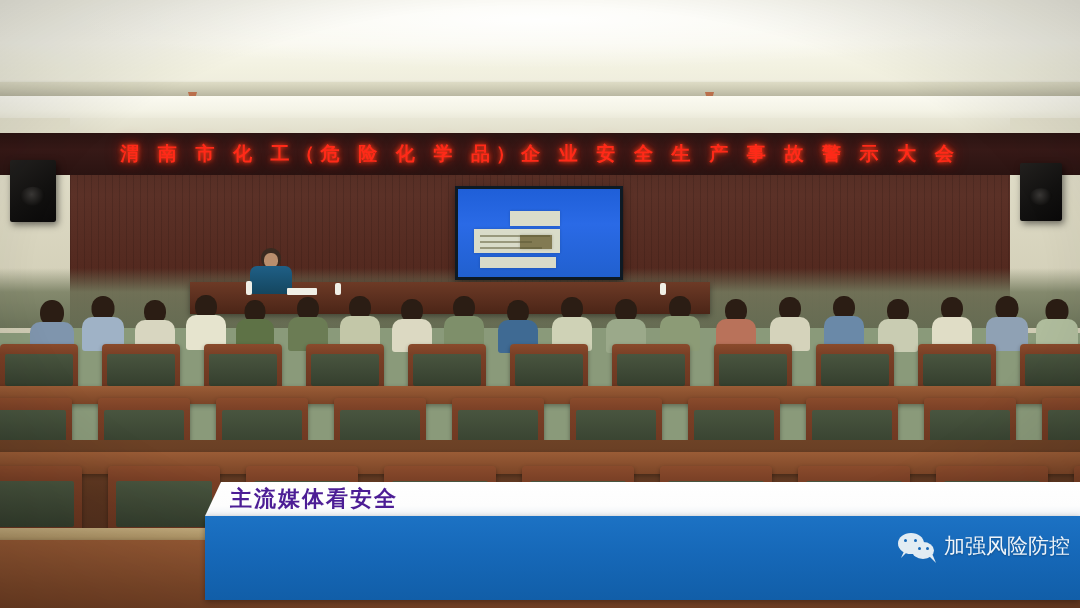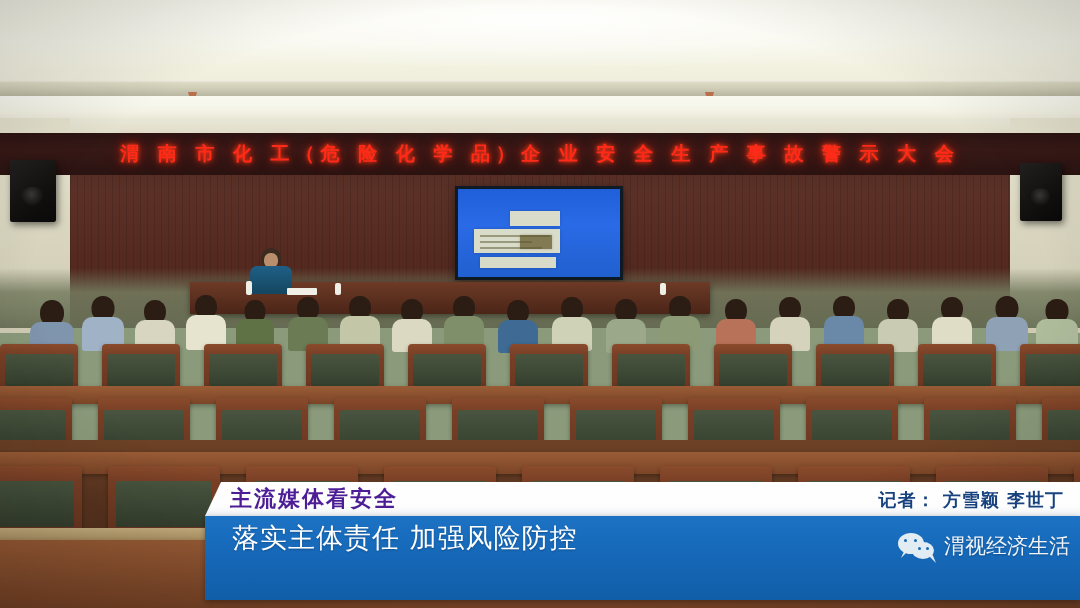--- a/index.html
+++ b/index.html
@@ -574,33 +574,31 @@
 
     <div class="soft"></div>
     <div class="vignette"></div>
   </div>
 
   <div class="lower-third">
 
 
     <div class="lt-white"></div>
     <div class="lt-title">主流媒体看安全</div>
-    <div class="lt-reporter">记者： 方雪颖  李世丁</div>
 
     <div class="lt-blue"></div>
-    <div class="lt-sub1">落实主体责任 加强风险防控</div>
 
     <div class="wechat">
       <div class="wechat-icon">
         <div class="b1"></div>
         <div class="tail1"></div>
         <div class="b2"></div>
         <div class="tail2"></div>
         <div class="d d1"></div>
         <div class="d d2"></div>
         <div class="d d3"></div>
         <div class="d d4"></div>
       </div>
-      <div class="wechat-text">渭视经济生活</div>
+      <div class="wechat-text">加强风险防控</div>
     </div>
   </div>
 
 </div>
 
 </body></html>

